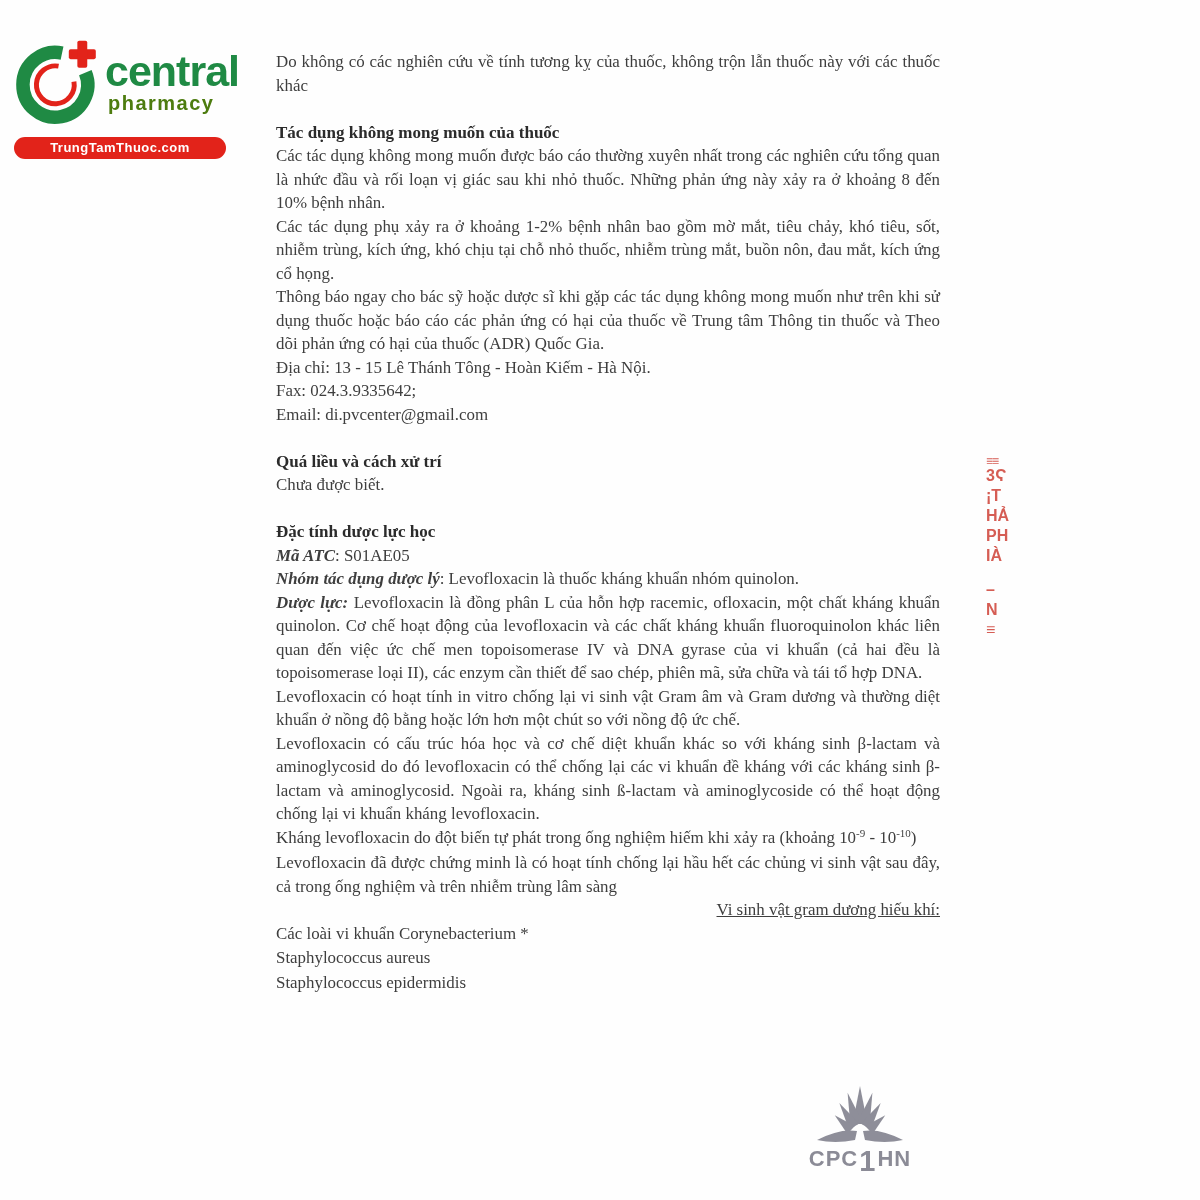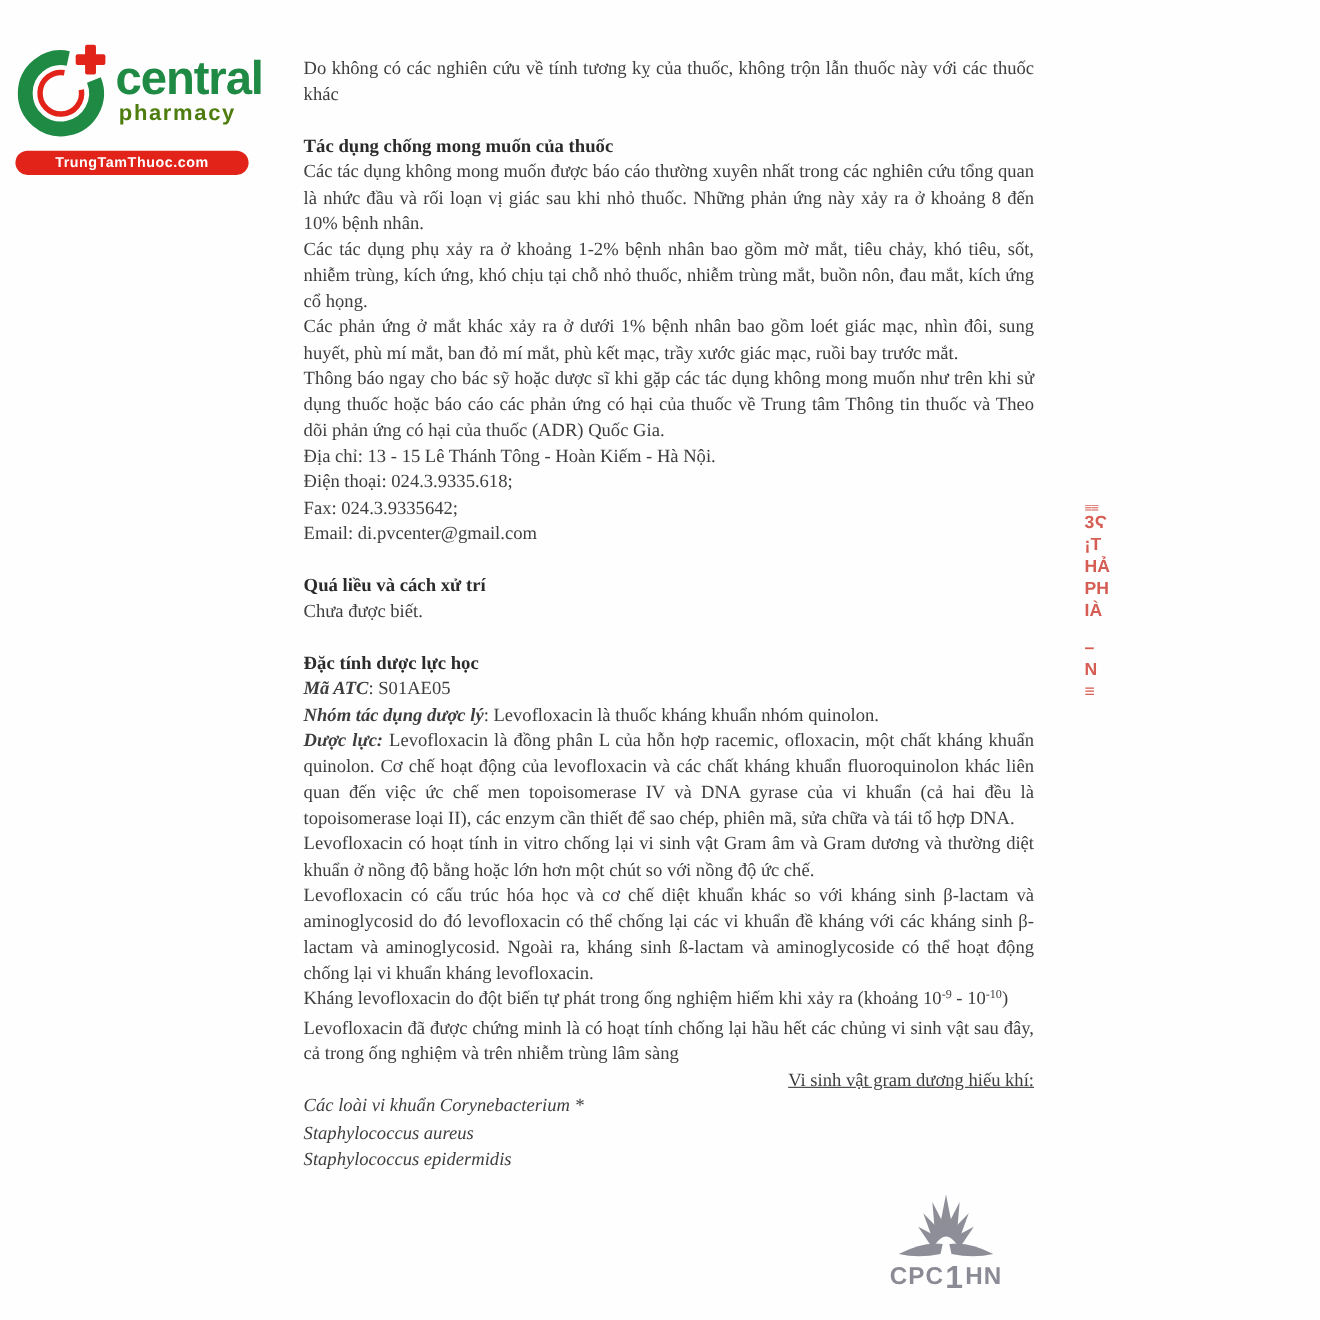--- a/index.html
+++ b/index.html
@@ -18,21 +18,21 @@
 
   
   .doc{position:absolute;left:276px;top:50px;width:664px;font-size:16.9px;line-height:23.5px;
        color:#3e3e3e;text-align:justify;}
   .doc p,.doc h3{margin:0;padding:0;}
   .doc h3{font-size:17px;font-weight:bold;color:#2b2b2b;text-align:left;}
   .mt{margin-top:23.5px !important;}
   .bi{font-weight:bold;font-style:italic;}
   .left{text-align:left;}
   .u{text-decoration:underline;text-align:right;}
-  .sp{font-style:italic;padding-left:54px;text-align:left;line-height:24.6px;}
+  .sp{padding-left:54px;text-align:left;line-height:24.6px;}
   .sup{font-size:11px;position:relative;top:-6px;}
 
   
   .stamp{position:absolute;left:986px;top:456px;width:44px;color:#cf4237;
          font-family:"Liberation Sans",sans-serif;font-weight:bold;font-size:16px;line-height:20px;
          display:flex;flex-direction:column;align-items:flex-start;opacity:0.85;}
   .stamp div{white-space:nowrap;}
   .stamp div:nth-child(1){font-size:12px;line-height:10px;letter-spacing:-1px;}
   .stamp div:nth-child(7){margin-top:14px;}
 
@@ -60,27 +60,25 @@
         <div class="brand-name">central</div>
         <div class="brand-sub">pharmacy</div>
       </div>
     </div>
     <div class="brand-badge">TrungTamThuoc.com</div>
   </header>
 
   <main class="doc">
     <p>Do không có các nghiên cứu về tính tương kỵ của thuốc, không trộn lẫn thuốc này với các thuốc khác</p>
 
-    <h3 class="mt">Tác dụng chống mong muốn của thuốc</h3>
+    <h3 class="mt">Tác dụng không mong muốn của thuốc</h3>
     <p>Các tác dụng không mong muốn được báo cáo thường xuyên nhất trong các nghiên cứu tổng quan là nhức đầu và rối loạn vị giác sau khi nhỏ thuốc. Những phản ứng này xảy ra ở khoảng 8 đến 10% bệnh nhân.</p>
     <p>Các tác dụng phụ xảy ra ở khoảng 1-2% bệnh nhân bao gồm mờ mắt, tiêu chảy, khó tiêu, sốt, nhiễm trùng, kích ứng, khó chịu tại chỗ nhỏ thuốc, nhiễm trùng mắt, buồn nôn, đau mắt, kích ứng cổ họng.</p>
-    <p>Các phản ứng ở mắt khác xảy ra ở dưới 1% bệnh nhân bao gồm loét giác mạc, nhìn đôi, sung huyết, phù mí mắt, ban đỏ mí mắt, phù kết mạc, trầy xước giác mạc, ruồi bay trước mắt.</p>
     <p>Thông báo ngay cho bác sỹ hoặc dược sĩ khi gặp các tác dụng không mong muốn như trên khi sử dụng thuốc hoặc báo cáo các phản ứng có hại của thuốc về Trung tâm Thông tin thuốc và Theo dõi phản ứng có hại của thuốc (ADR) Quốc Gia.</p>
     <p class="left">Địa chỉ: 13 - 15 Lê Thánh Tông - Hoàn Kiếm - Hà Nội.</p>
-    <p class="left">Điện thoại: 024.3.9335.618;</p>
     <p class="left">Fax: 024.3.9335642;</p>
     <p class="left">Email: di.pvcenter@gmail.com</p>
 
     <h3 class="mt">Quá liều và cách xử trí</h3>
     <p class="left">Chưa được biết.</p>
 
     <h3 class="mt">Đặc tính dược lực học</h3>
     <p class="left"><span class="bi">Mã ATC</span><span>: S01AE05</span></p>
     <p class="left"><span class="bi">Nhóm tác dụng dược lý</span><span>: Levofloxacin là thuốc kháng khuẩn nhóm quinolon.</span></p>
     <p><span class="bi">Dược lực:</span><span> Levofloxacin là đồng phân L của hỗn hợp racemic, ofloxacin, một chất kháng khuẩn quinolon. Cơ chế hoạt động của levofloxacin và các chất kháng khuẩn fluoroquinolon khác liên quan đến việc ức chế men topoisomerase IV và DNA gyrase của vi khuẩn (cả hai đều là topoisomerase loại II), các enzym cần thiết để sao chép, phiên mã, sửa chữa và tái tổ hợp DNA.</span></p>

